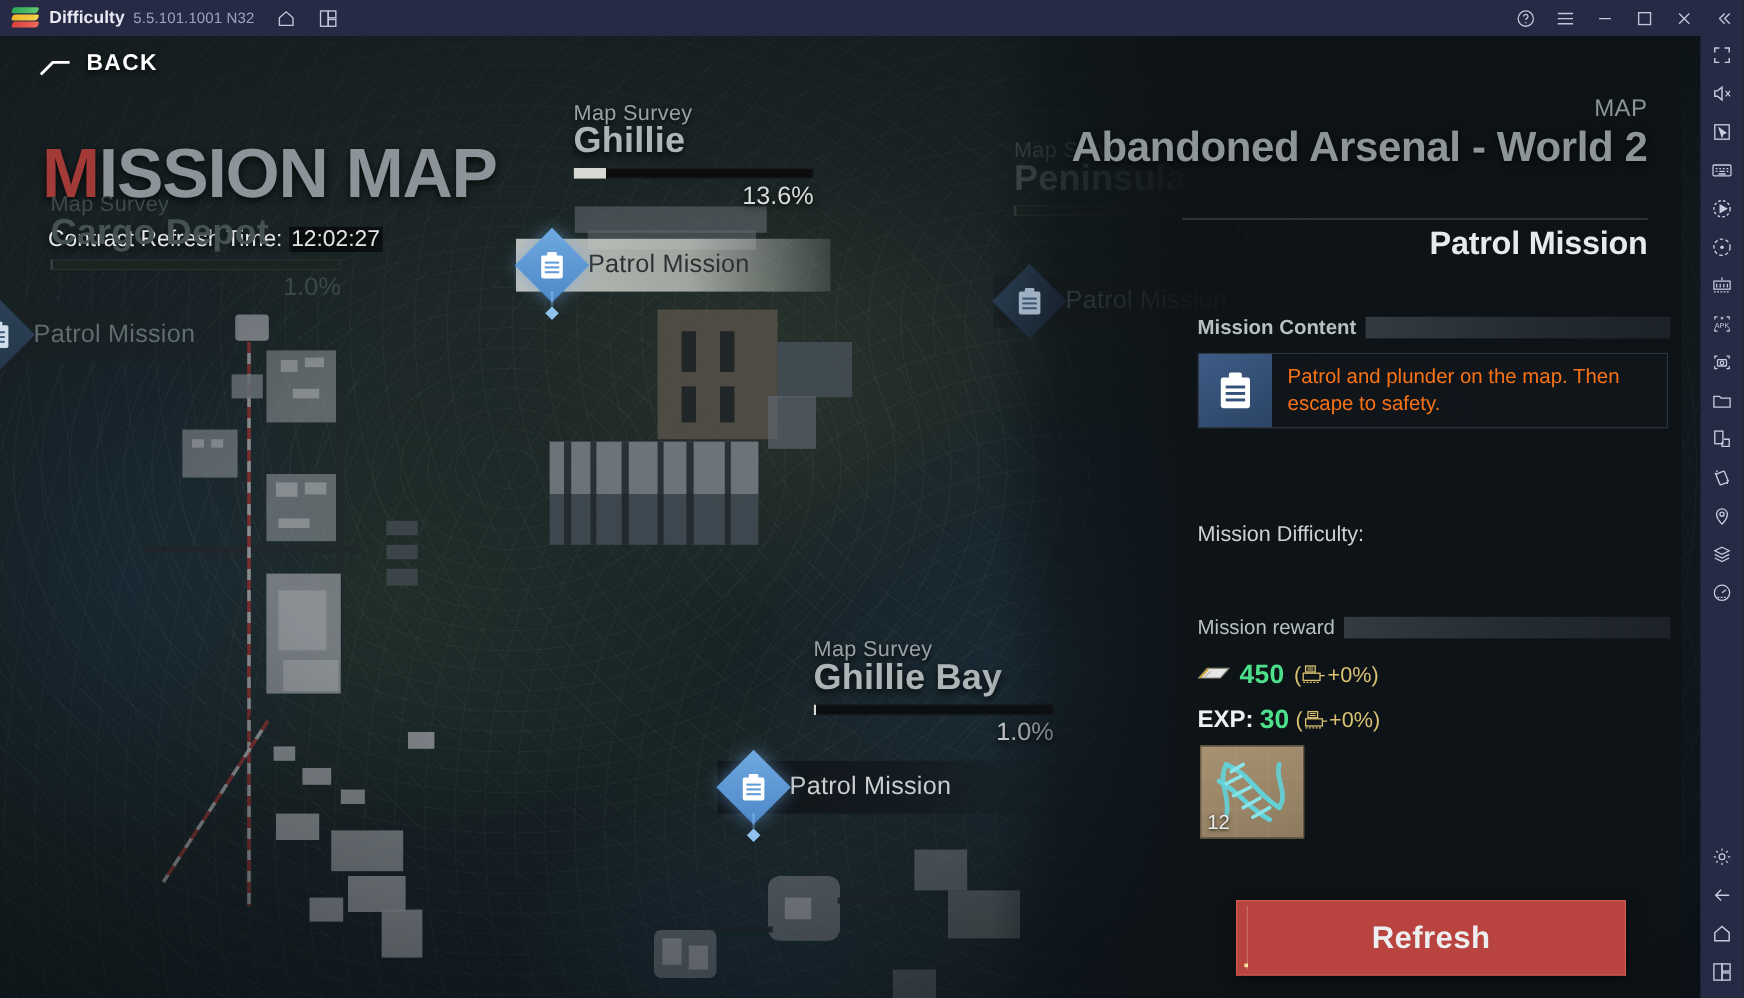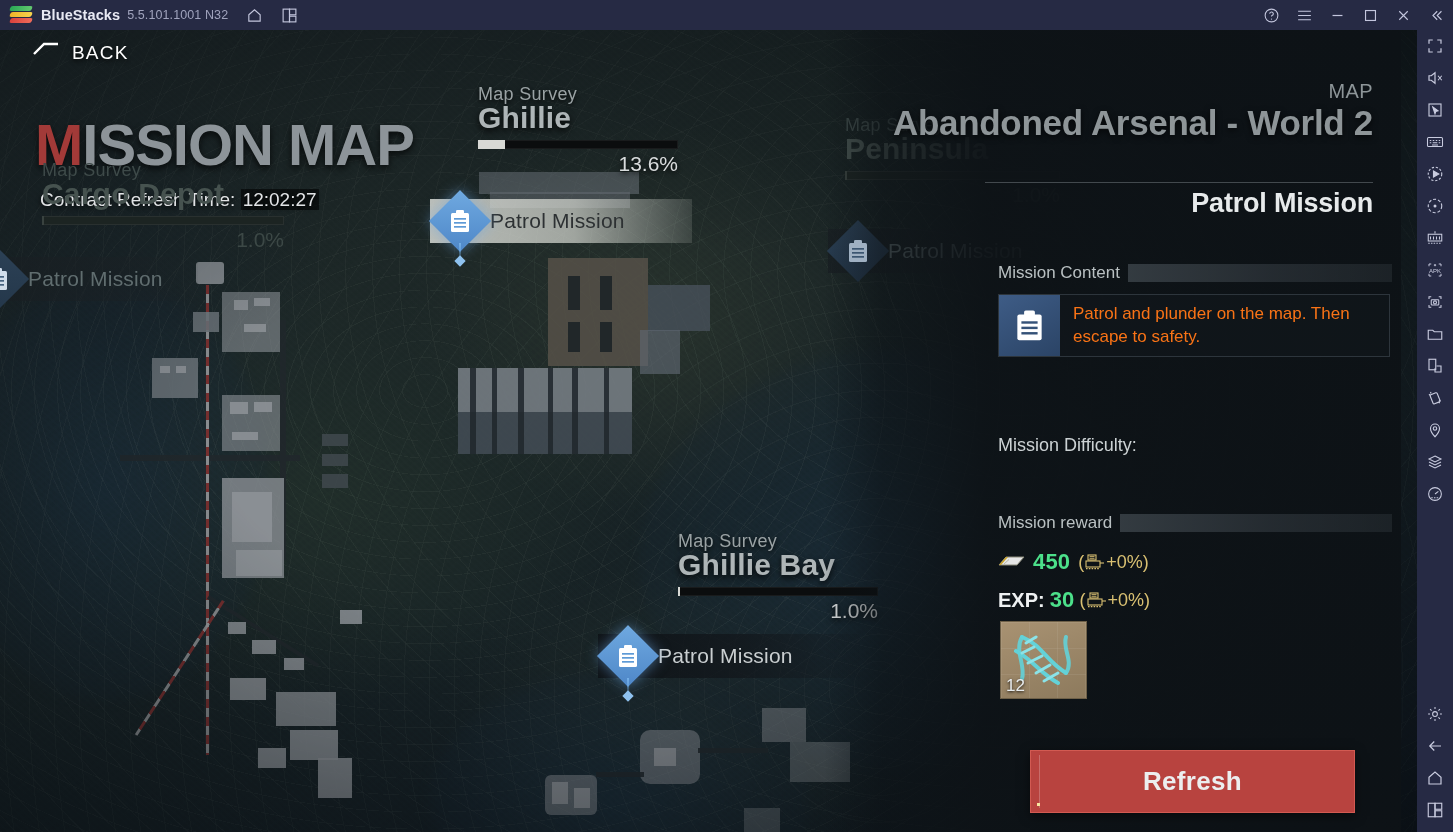--- a/index.html
+++ b/index.html
@@ -100,22 +100,22 @@
   
   .vignette {
     position:absolute; inset:0;
     background: radial-gradient(ellipse 90% 80% at 42% 50%, rgba(0,0,0,0) 30%, rgba(6,10,14,.55) 78%, rgba(4,7,10,.85) 100%);
   }
   .global-dim { position:absolute; inset:0; background: rgba(12,18,22,.34); }
 
   
   .back-btn {
     position:absolute; top: 12px; left: 32px;
-    display:flex; align-items:flex-start; gap: 12px;
-    color:#ffffff; font-weight:normal; font-size: 19px;
+    display:flex; align-items:flex-end; gap: 12px;
+    color:#ffffff; font-weight:bold; font-size: 19px;
     letter-spacing: 1.2px; text-shadow: 0 2px 4px rgba(0,0,0,.8);
   }
   .back-arrow { width: 28px; height: 14px; }
 
   .mission-map-title {
     position:absolute; top: 86px; left: 35px;
     font-size: 58px; font-weight: bold; letter-spacing: -1px;
     color: #8d9499; text-shadow: 0 3px 7px rgba(0,0,0,.75);
     line-height: 1;
   }
@@ -293,21 +293,21 @@
 <body>
 
 <div id="app">
 
   <div class="titlebar">
     <div class="bs-logo">
         <i></i>
         <i></i>
         <i></i>
       </div>
-    <span class="bs-title">BlueStacks</span>
+    <span class="bs-title">Difficulty</span>
     <span class="bs-ver">5.5.101.1001 N32</span>
 
     <div class="tb-icons-left">
       <span>
         <svg class="tb-ico" viewBox="0 0 24 24" fill="none" stroke="#c3c6dd" stroke-width="1.6">
           <path d="M4 11 L12 4 L20 11 V20 H4 Z"></path>
         </svg>
       </span>
       <span>
         <svg class="tb-ico" viewBox="0 0 24 24" fill="none" stroke="#c3c6dd" stroke-width="1.6">
@@ -533,21 +533,21 @@
       <div class="stem"></div>
     </div>
 
     <div class="right-panel">
       <div class="rp-map-label">MAP</div>
       <div class="rp-title">Abandoned Arsenal - World 2</div>
       <div class="rp-rule"></div>
       <div class="rp-sub">Patrol Mission</div>
     </div>
 
-    <div class="sec-head" style="left:998px; top:233px;">
+    <div class="sec-head" style="left:998px; top:233px;font-weight:bold;">
       <span class="t">Mission Content</span>
       <span class="bar"></span>
     </div>
 
     <div class="content-box">
       <div class="ico">
         <svg viewBox="0 0 20 23">
           <rect x="1" y="3" width="18" height="19" rx="1.5" fill="#ffffff"></rect>
           <rect x="6" y="0" width="8" height="4" rx="1.2" fill="#ffffff"></rect>
           <rect x="4" y="8" width="12" height="1.8" fill="#355278"></rect>

